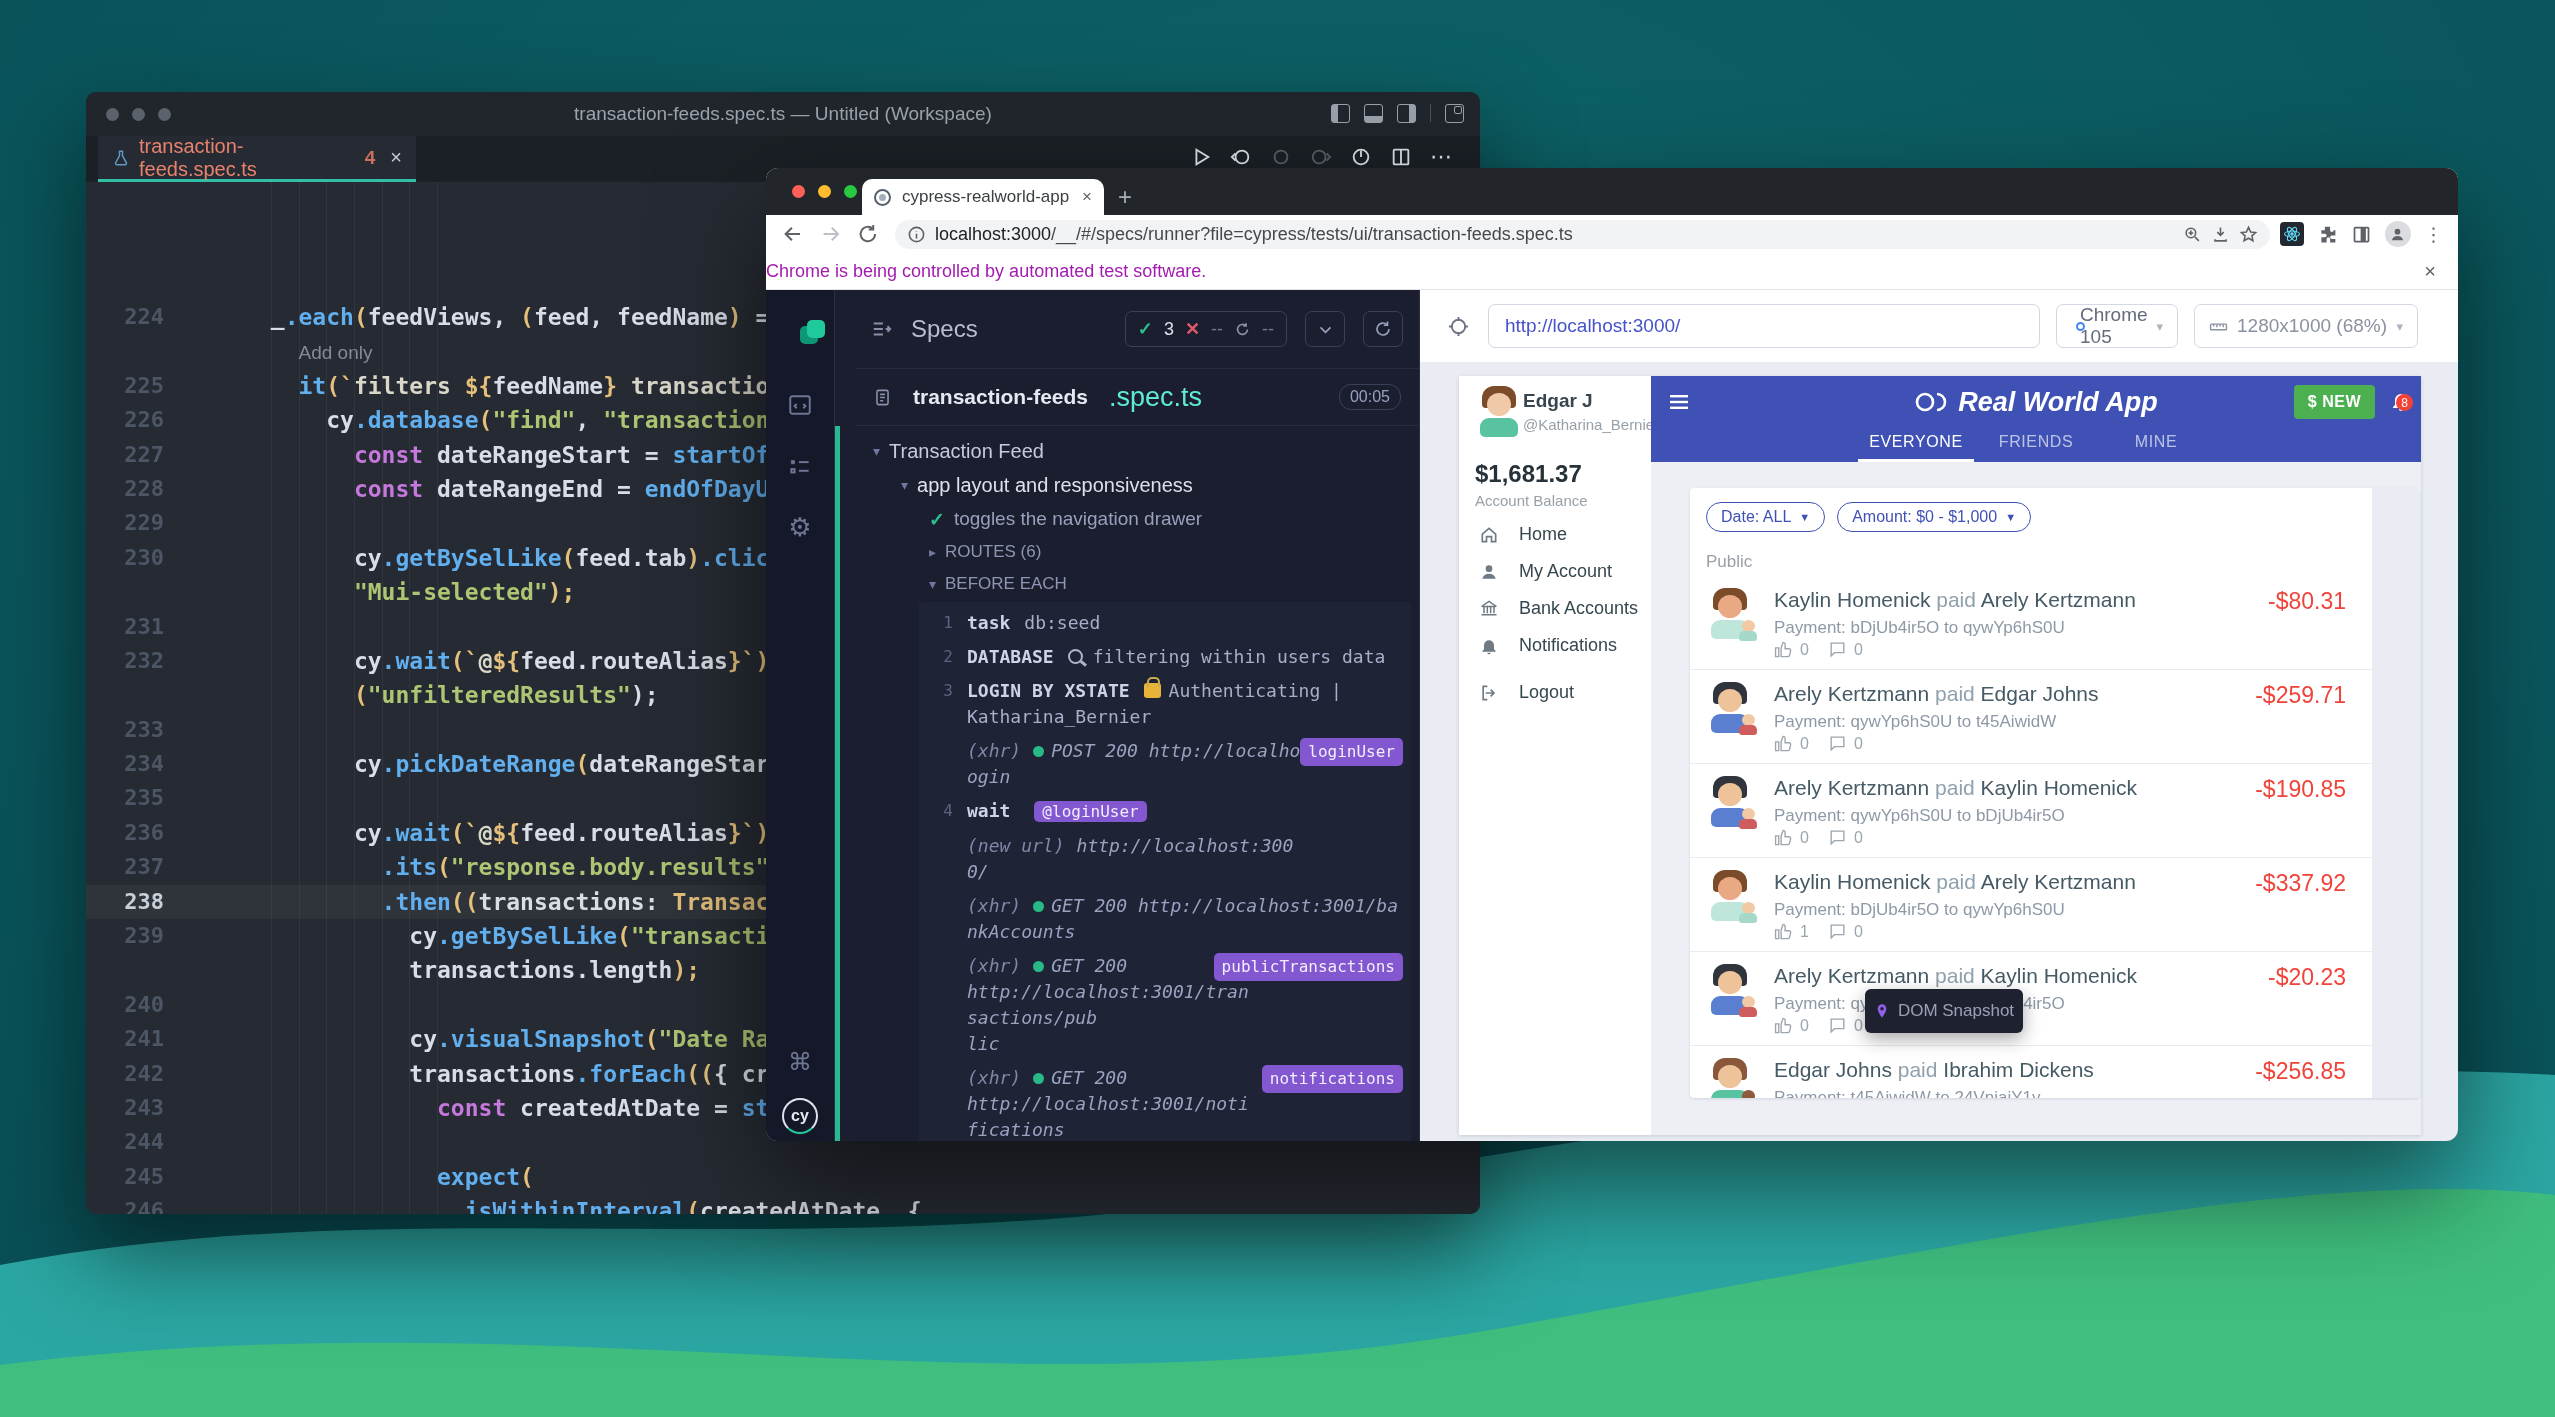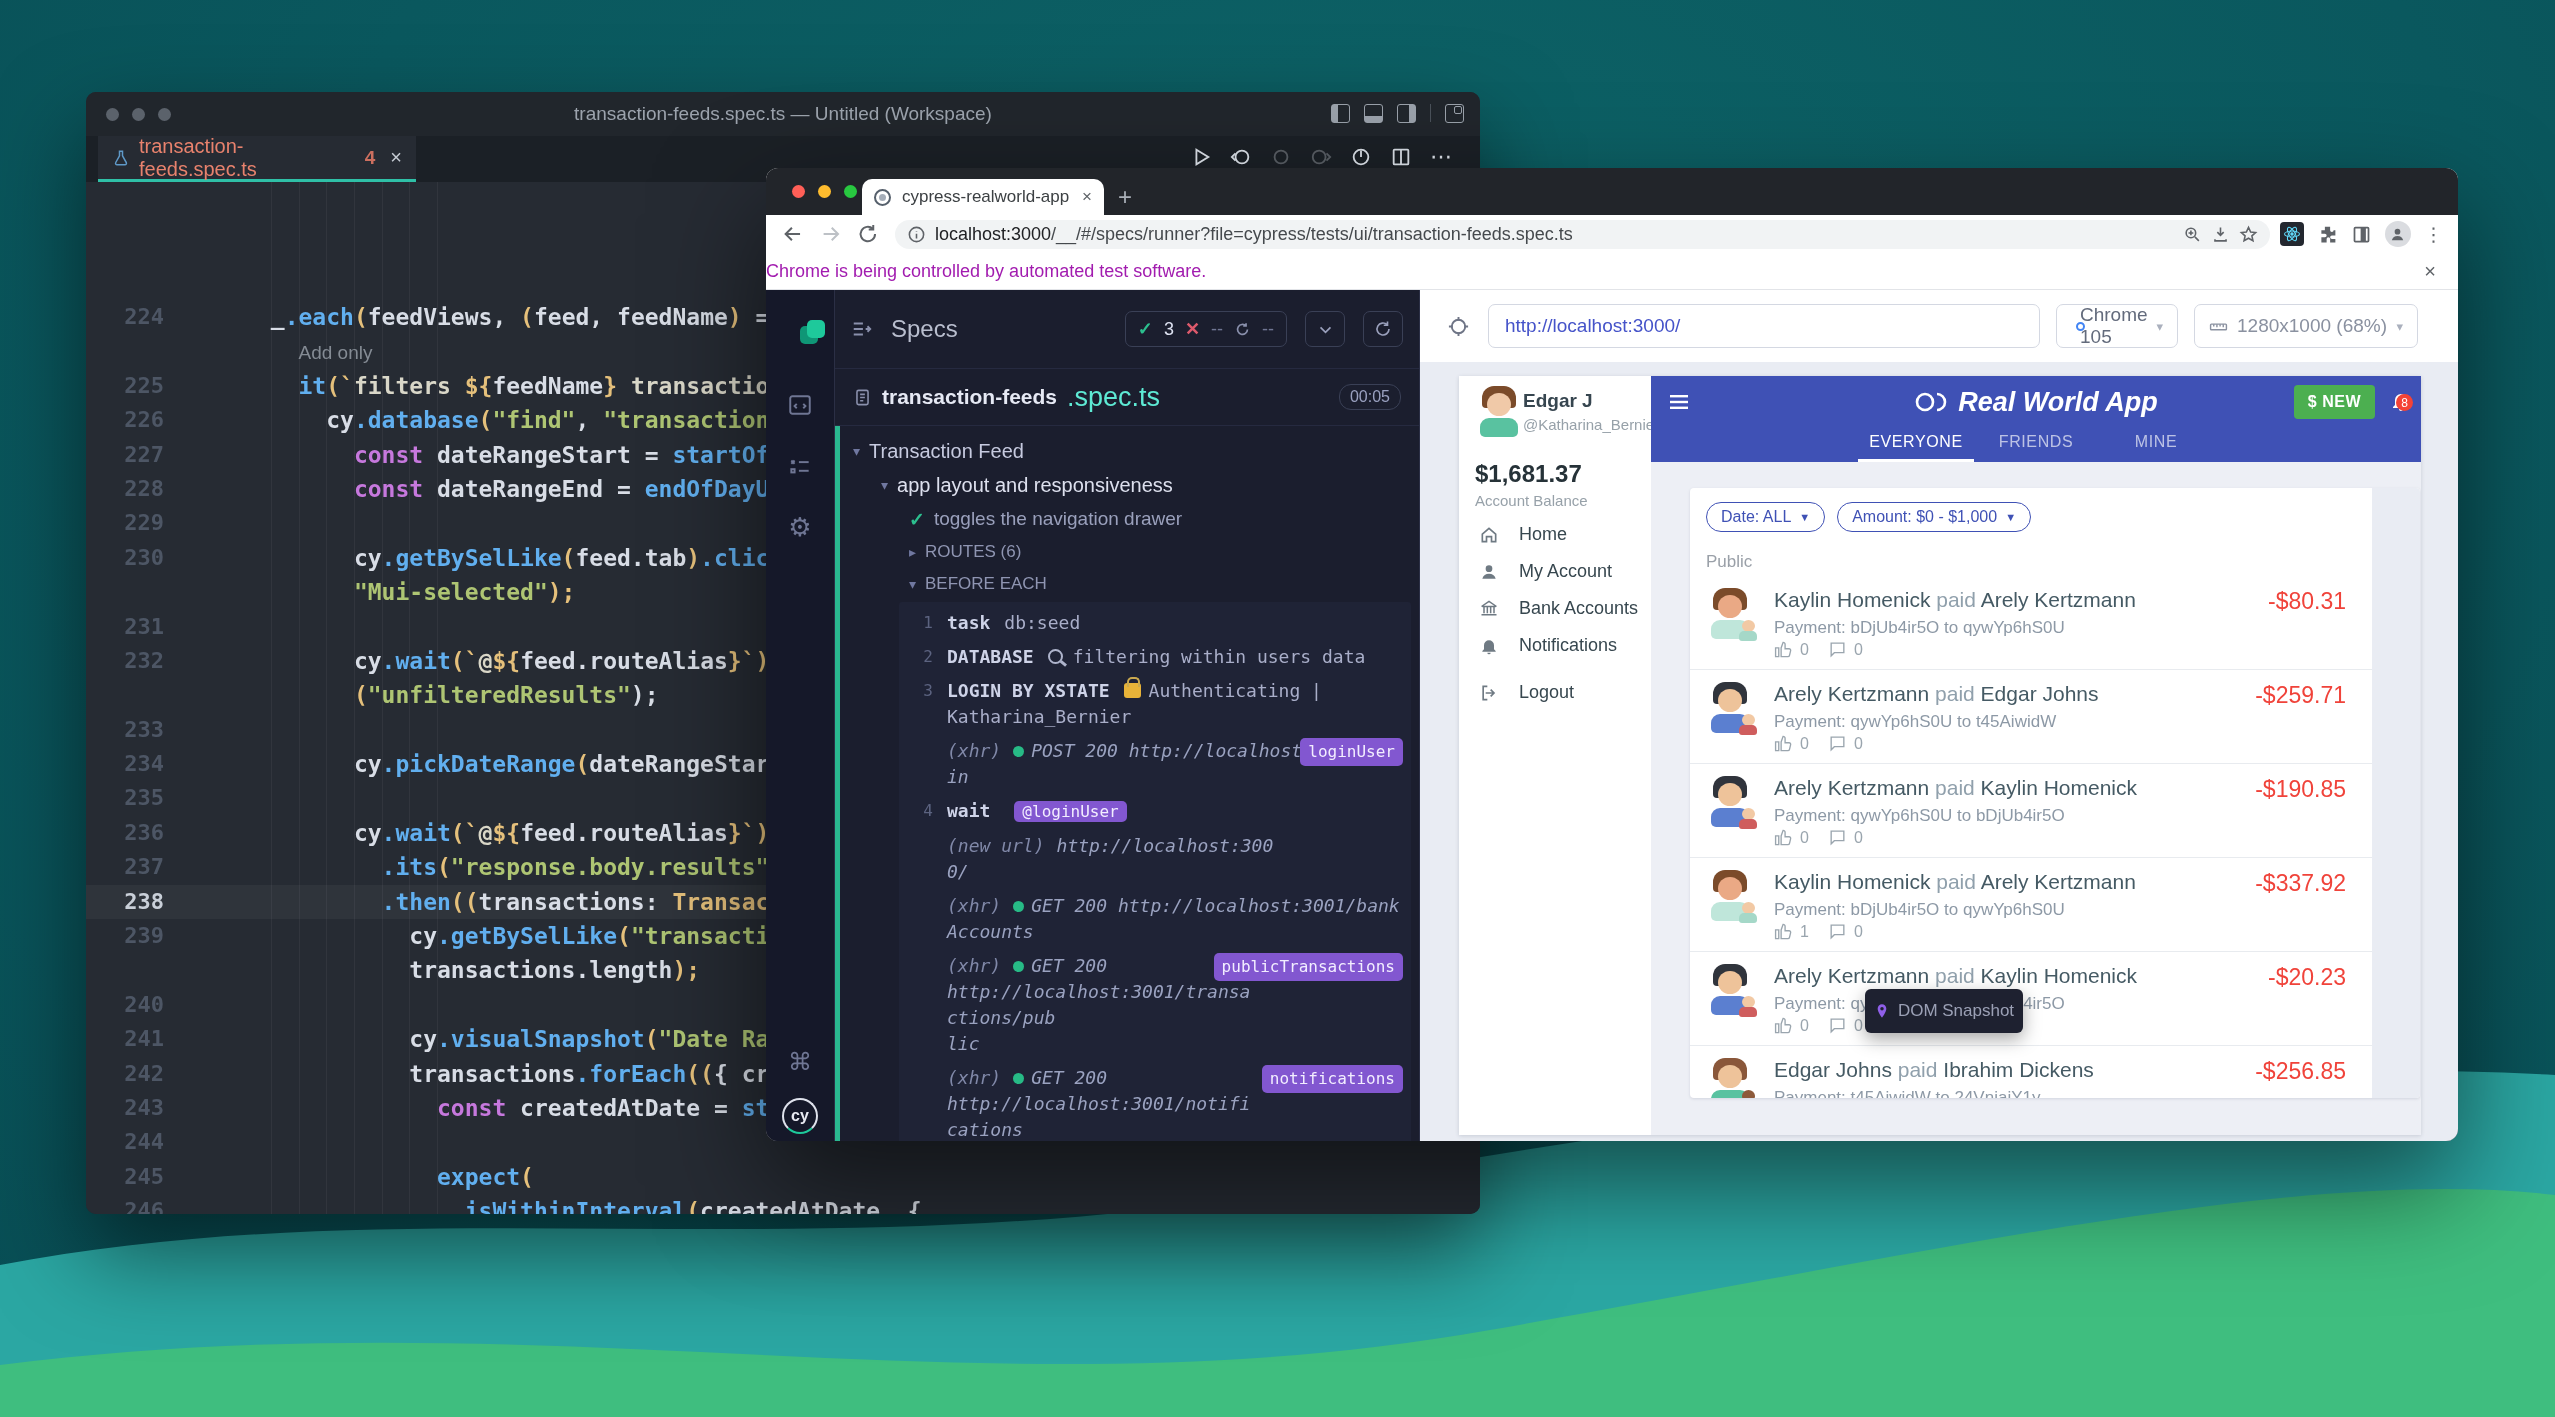--- a/index.html
+++ b/index.html
@@ -88,31 +88,31 @@
   .cy-content { position:absolute; left:0; top:122px; right:0; bottom:0; background:#1b1e2e; display:flex; }
   .cy-rail { width:69px; background:#151829; border-right:1px solid #2b2f45; position:relative; flex:none; }
   .rail-ic { position:absolute; left:50%; transform:translateX(-50%); color:#6f7694; }
   .spec-ic { width:26px; height:26px; position:relative; }
   .spec-ic::before { content:""; position:absolute; left:0; top:6px; width:18px; height:18px; border-radius:5px; background:#0f9676; }
   .spec-ic::after  { content:""; position:absolute; left:7px; top:0; width:18px; height:18px; border-radius:5px; background:#1ec99b; }
   .cy-logo { width:36px; height:36px; border:2.5px solid #dfe2ec; border-bottom-color:#1ec99b; border-radius:50%;
              color:#e8eaf2; font-size:16px; font-weight:bold; display:flex; align-items:center; justify-content:center; }
 
   .cy-specs { width:585px; background:#1b1e2e; border-right:1px solid #2b2f45; position:relative; flex:none;
-              color:#c6cadf; overflow:hidden; }
+              color:#c6cadf; overflow:hidden;padding-left:20px; }
   .specs-header { height:78px; display:flex; align-items:center; padding:0 16px; gap:10px; }
   .specs-title { font-size:24px; color:#b9bece; margin-left:8px; flex:1; }
   .stats-pill { display:flex; align-items:center; gap:11px; border:1px solid #3a4056; border-radius:7px;
                 height:36px; padding:0 12px; font-size:18px; }
   .stat-num { color:#dde1f0; } .stat-dim { color:#707693; }
   .ck { color:#2cbf8e; font-weight:bold; } .cross { color:#dd5a6c; font-weight:bold; }
   .hbtn { width:40px; height:36px; border:1px solid #3a4056; border-radius:7px; display:flex; align-items:center;
           justify-content:center; color:#9aa0bc; margin-left:8px; }
   .divider { height:1px; background:#262a40; }
-  .spec-row { height:56px; display:flex; align-items:center; padding:0 18px; gap:10px;justify-content:center; }
+  .spec-row { height:56px; display:flex; align-items:center; padding:0 18px; gap:21px;justify-content:center; }
   .spec-name { font-size:21px; font-weight:bold; color:#e6e9f4; }
   .spec-ext { font-size:27px; color:#5eead4; }
   .dur-pill { margin-left:auto; border:1px solid #3a4056; border-radius:12px; color:#9aa1c0; font-size:16px; padding:3px 10px; }
   .greenbar { position:absolute; left:0; top:136px; bottom:0; width:5px; background:#2ab890; }
   .tree { padding-top:8px; }
   .trow { height:34px; display:flex; align-items:center; gap:9px; font-size:20px; }
   .trow .caret { color:#7078a0; font-size:14px; }
   .suite1 { padding-left:18px; color:#c6cadf; }
   .suite2 { padding-left:46px; color:#dde0ee; }
   .test-pass { padding-left:74px; color:#9aa0bc; font-size:19px; }

